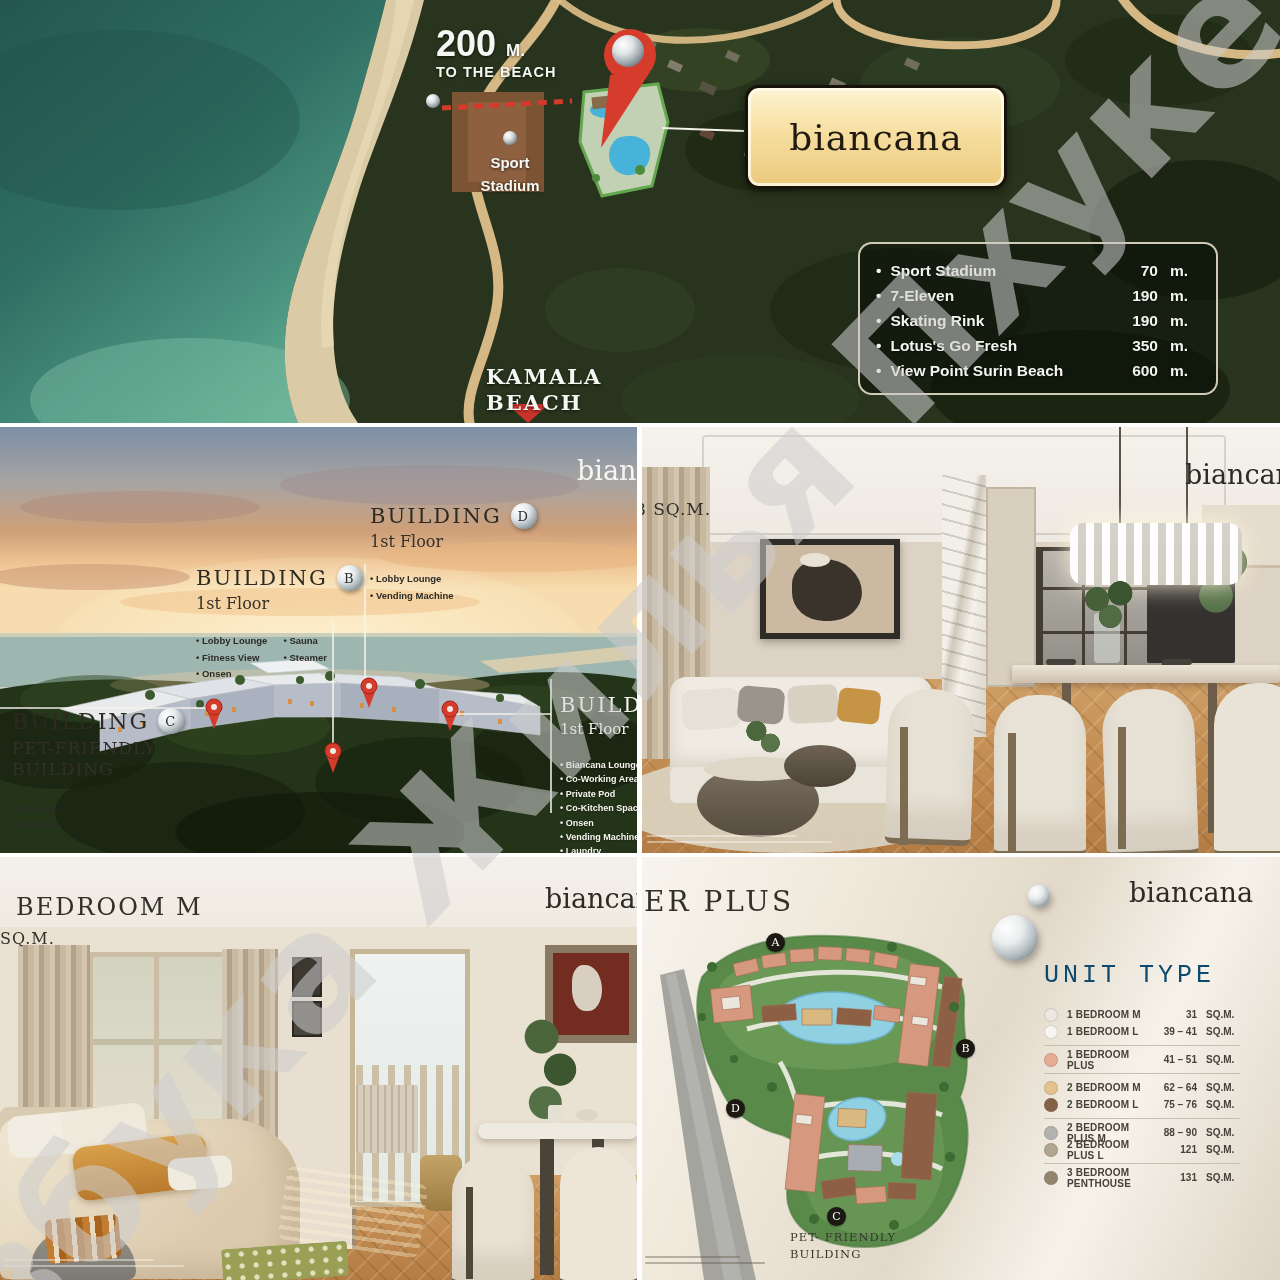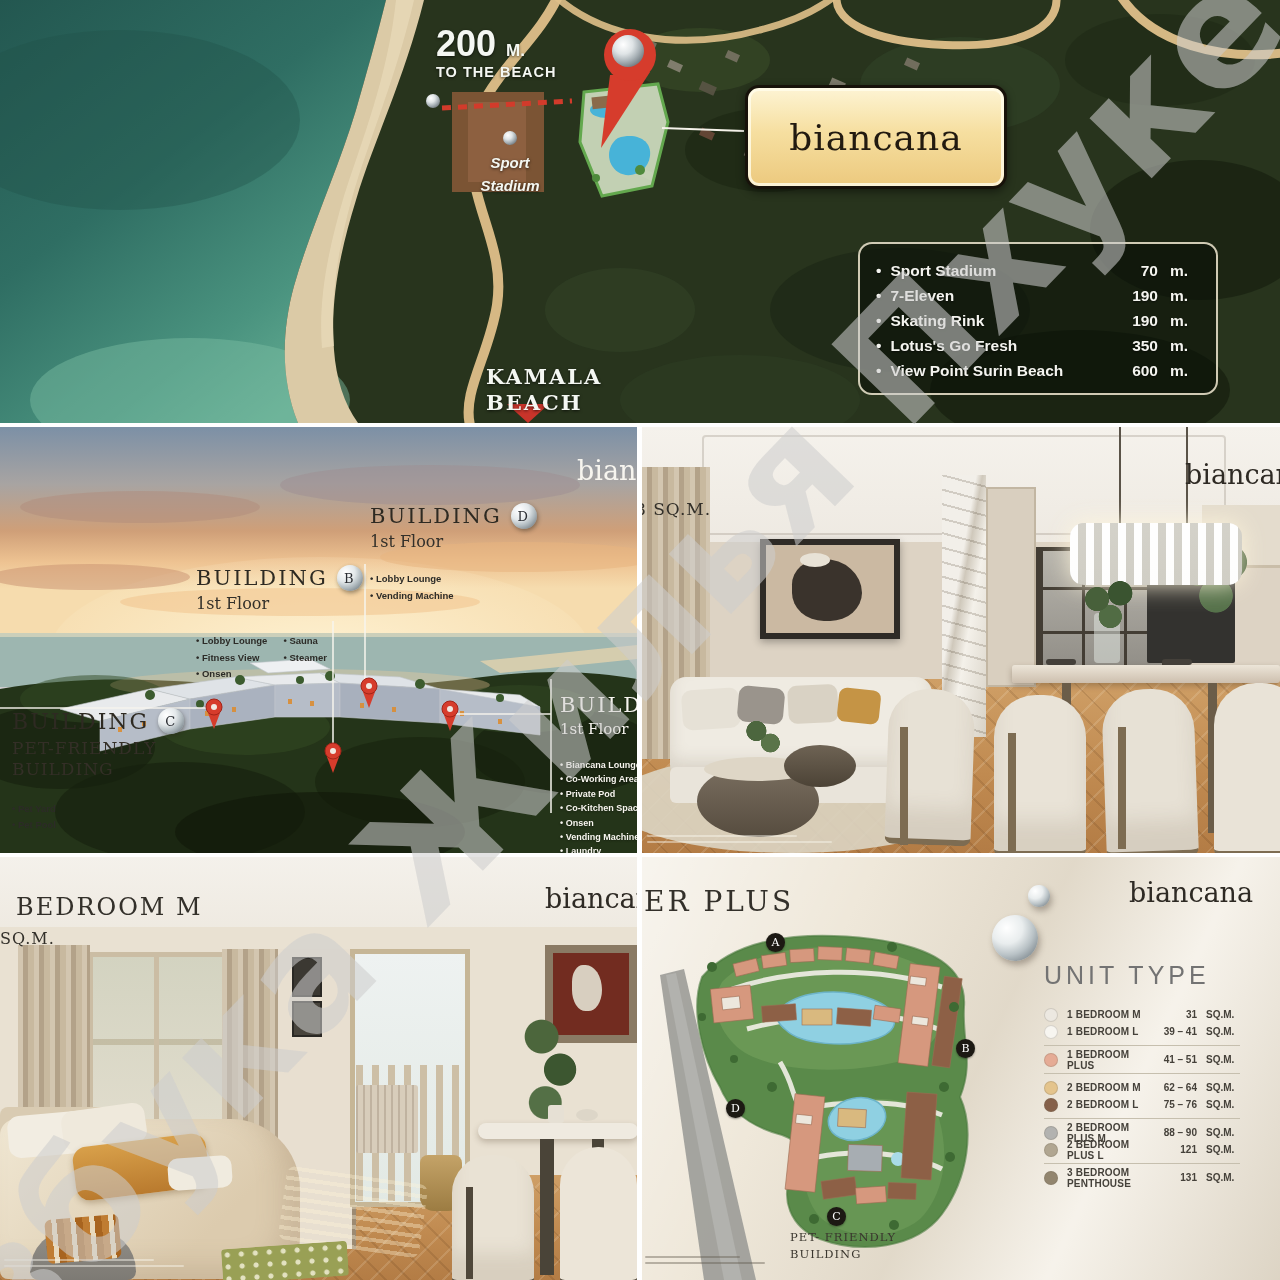--- a/index.html
+++ b/index.html
@@ -44,21 +44,21 @@
   .bl-white .bl-title,.bl-white .bl-floor,.bl-white .bl-items{color:#f7f5ef;}
   .curt{background:repeating-linear-gradient(90deg,#d3c6b0 0 5px,#b3a289 5px 10px,#c8b99f 10px 16px);}
   .floorwood{background:
     repeating-linear-gradient(45deg,rgba(60,30,5,.12) 0 2px,rgba(255,255,255,0) 2px 17px),
     repeating-linear-gradient(-45deg,rgba(255,248,230,.14) 0 2px,rgba(255,255,255,0) 2px 17px),
     linear-gradient(180deg,#cf9f66 0%,#c08a50 55%,#b37c45 100%);}
   .ptitle{font-family:"DejaVu Serif",serif;color:#33302a;letter-spacing:2px;}
   .fineline{position:absolute;background:rgba(250,248,240,.45);height:2px;border-radius:1px;}
   .finedark{background:rgba(95,88,75,.4);}
   
-  .lg-title{font-family:Liberation Sans, sans-serif;font-size:25px;letter-spacing:4px;color:#737373;}
+  .lg-title{font-family:Liberation Mono, monospace;font-size:25px;letter-spacing:4px;color:#0c4a6e;}
   .lg-row{display:flex;align-items:center;height:17px;}
   .lg-dot{width:12px;height:12px;border-radius:50%;border:1px solid rgba(120,110,95,.25);flex:none;}
   .lg-lab{flex:1;margin-left:9px;font-size:10px;font-weight:700;letter-spacing:.2px;color:#45413a;}
   .lg-rng{width:44px;text-align:right;font-size:10px;font-weight:700;color:#45413a;}
   .lg-unit{width:34px;margin-left:9px;font-size:10px;font-weight:700;color:#45413a;}
   .lg-hr{border-top:1px solid #c6bfae;margin:5px 0;}
   .logo-dark{font-family:"DejaVu Serif",serif;color:#2e2a24;}
   .logo-light{font-family:"DejaVu Serif",serif;color:#f7f5ef;}
 </style>
 </head>
@@ -143,21 +143,21 @@
       <circle cx="628" cy="51" r="16" fill="url(#pearlA)"></circle>
 
       <polygon points="507,404 549,404 528,423" fill="#c8342a"></polygon>
     </svg>
     <div class="abs" style="left:436px;top:26px;">
       <div class="maplabel" style="font-size:36px;font-weight:800;line-height:1;">
         <span>200</span>
         <span style="font-size:17px;font-weight:700;">M.</span></div>
       <div class="maplabel" style="font-size:14.5px;font-weight:700;letter-spacing:1px;margin-top:2px;">TO THE BEACH</div>
     </div>
-    <div class="abs maplabel" style="left:462px;top:152px;width:96px;text-align:center;font-size:15px;font-weight:700;line-height:1.5;font-style:italic;">
+    <div class="abs maplabel" style="left:462px;top:152px;width:96px;text-align:center;font-size:15px;font-weight:700;line-height:1.5;">
       <div>Sport</div>
       <div>Stadium</div>
     </div>
     <div class="abs serif maplabel" style="left:486px;top:364px;font-size:21px;font-weight:700;letter-spacing:2px;line-height:1.25;">
       <div>KAMALA</div>
       <div>BEACH</div>
     </div>
     <div class="abs sign" style="left:745px;top:85px;width:256px;height:98px;">
       <span class="serif" style="font-size:36px;color:#221a10;letter-spacing:1px;">biancana</span>
     </div>

